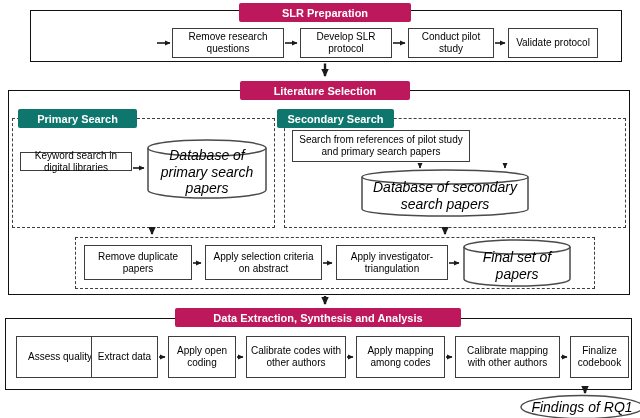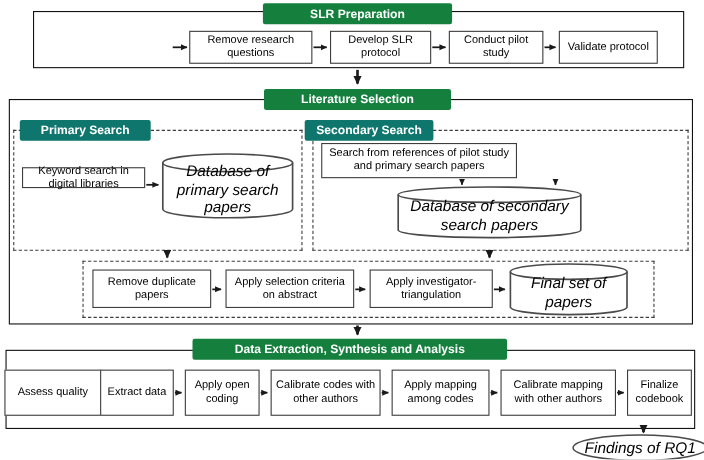--- a/index.html
+++ b/index.html
@@ -12,21 +12,21 @@
 
   svg.connectors { position:absolute; left:0; top:0; z-index:2; pointer-events:none; }
 
   .box { position:absolute; z-index:3; background:#fff; border:1.4px solid #3d3d3d;
          display:flex; align-items:center; justify-content:center; text-align:center;
          font-size:10px; line-height:1.18; color:#000; padding:1px 2px; }
 
   .cyl-label, .oval-label { position:absolute; z-index:3; display:flex; align-items:center;
          justify-content:center; text-align:center; font-size:14px; line-height:1.18; color:#000;font-style:italic; }
 
-  .header { position:absolute; z-index:4; background:#15803d; color:#fff; font-weight:bold;
+  .header { position:absolute; z-index:4; background:#be185d; color:#fff; font-weight:bold;
          font-size:11px; display:flex; align-items:center; justify-content:center;
          text-align:center; border-radius:2px; }
   .subheader { position:absolute; z-index:4; background:#0f766e; color:#fff; font-weight:bold;
          font-size:11px; display:flex; align-items:center; justify-content:center;
          border-radius:2px; }
 </style>
 </head>
 <body>
 
 <div class="canvas">
@@ -116,21 +116,21 @@
   <div class="cyl-label" style="left:150px;top:152px;width:114px;height:40px">Database of primary search papers</div>
 
   <div class="box" style="left:292px;top:130px;width:178px;height:32px">Search from references of pilot study and primary search papers</div>
   <div class="cyl-label" style="left:366px;top:181px;width:158px;height:30px">Database of secondary search papers</div>
 
   <div class="box" style="left:84px;top:245px;width:108px;height:35px">Remove duplicate papers</div>
   <div class="box" style="left:205px;top:245px;width:117px;height:35px">Apply selection criteria on abstract</div>
   <div class="box" style="left:336px;top:245px;width:112px;height:35px">Apply investigator-triangulation</div>
   <div class="cyl-label" style="left:482px;top:252px;width:70px;height:28px">Final set of papers</div>
 
-  <div class="box" style="left:4px;top:336px;width:88px;height:42px">Assess quality</div>
+  <div class="box" style="left:16px;top:336px;width:88px;height:42px">Assess quality</div>
   <div class="box" style="left:91px;top:336px;width:67px;height:42px">Extract data</div>
   <div class="box" style="left:168px;top:336px;width:68px;height:42px">Apply open coding</div>
   <div class="box" style="left:246px;top:336px;width:100px;height:42px">Calibrate codes with other authors</div>
   <div class="box" style="left:356px;top:336px;width:89px;height:42px">Apply mapping among codes</div>
   <div class="box" style="left:455px;top:336px;width:105px;height:42px">Calibrate mapping with other authors</div>
   <div class="box" style="left:570px;top:336px;width:59px;height:42px">Finalize codebook</div>
 
   <div class="oval-label" style="left:524px;top:399px;width:116px;height:16px">Findings of RQ1</div>
 
 </div>

